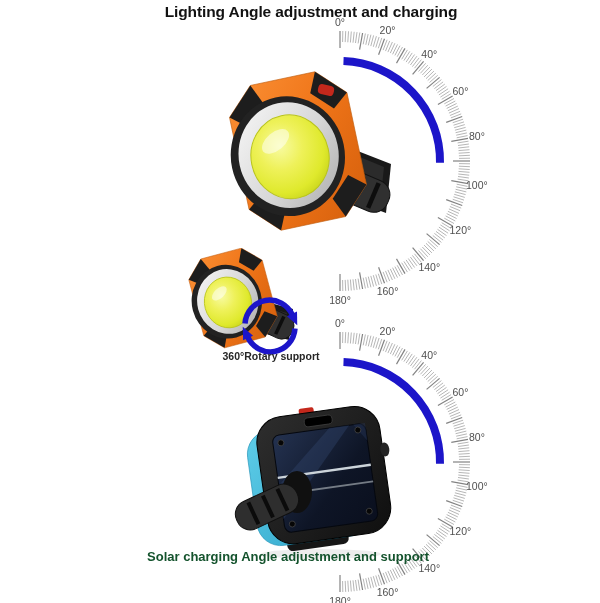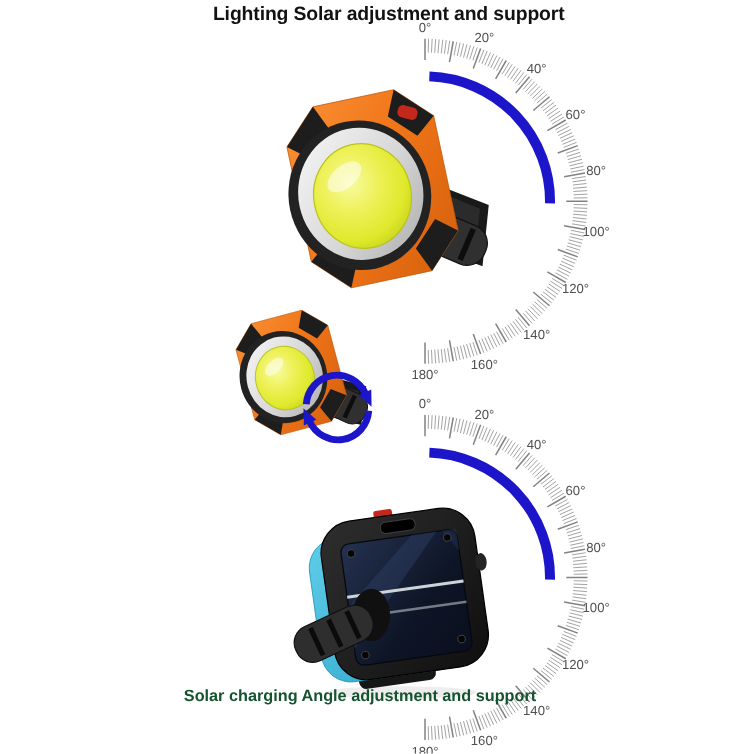--- a/index.html
+++ b/index.html
@@ -448,16 +448,17 @@
       <ellipse cx="101" cy="100" rx="15" ry="21" fill="#101010"></ellipse>
       <g transform="rotate(-25 71 115)">
         <rect x="38" y="100" width="66" height="30" rx="14" fill="#2e2e2e" stroke="#101010" stroke-width="1"></rect>
         <line x1="56" y1="103" x2="56" y2="127" stroke="#0b0b0b" stroke-width="4"></line>
         <line x1="72" y1="103" x2="72" y2="127" stroke="#0b0b0b" stroke-width="4"></line>
         <line x1="88" y1="103" x2="88" y2="127" stroke="#0b0b0b" stroke-width="4"></line>
       </g>
     </g>
   </svg>
 
-  <div class="abs title">Lighting Solar adjustment and support</div>
+  <div class="abs title">Lighting Angle adjustment and charging</div>
+  <div class="abs cap-rotary">360°Rotary support</div>
   <div class="abs cap-solar">Solar charging Angle adjustment and support</div>
 
 </div>
 
 </body></html>

